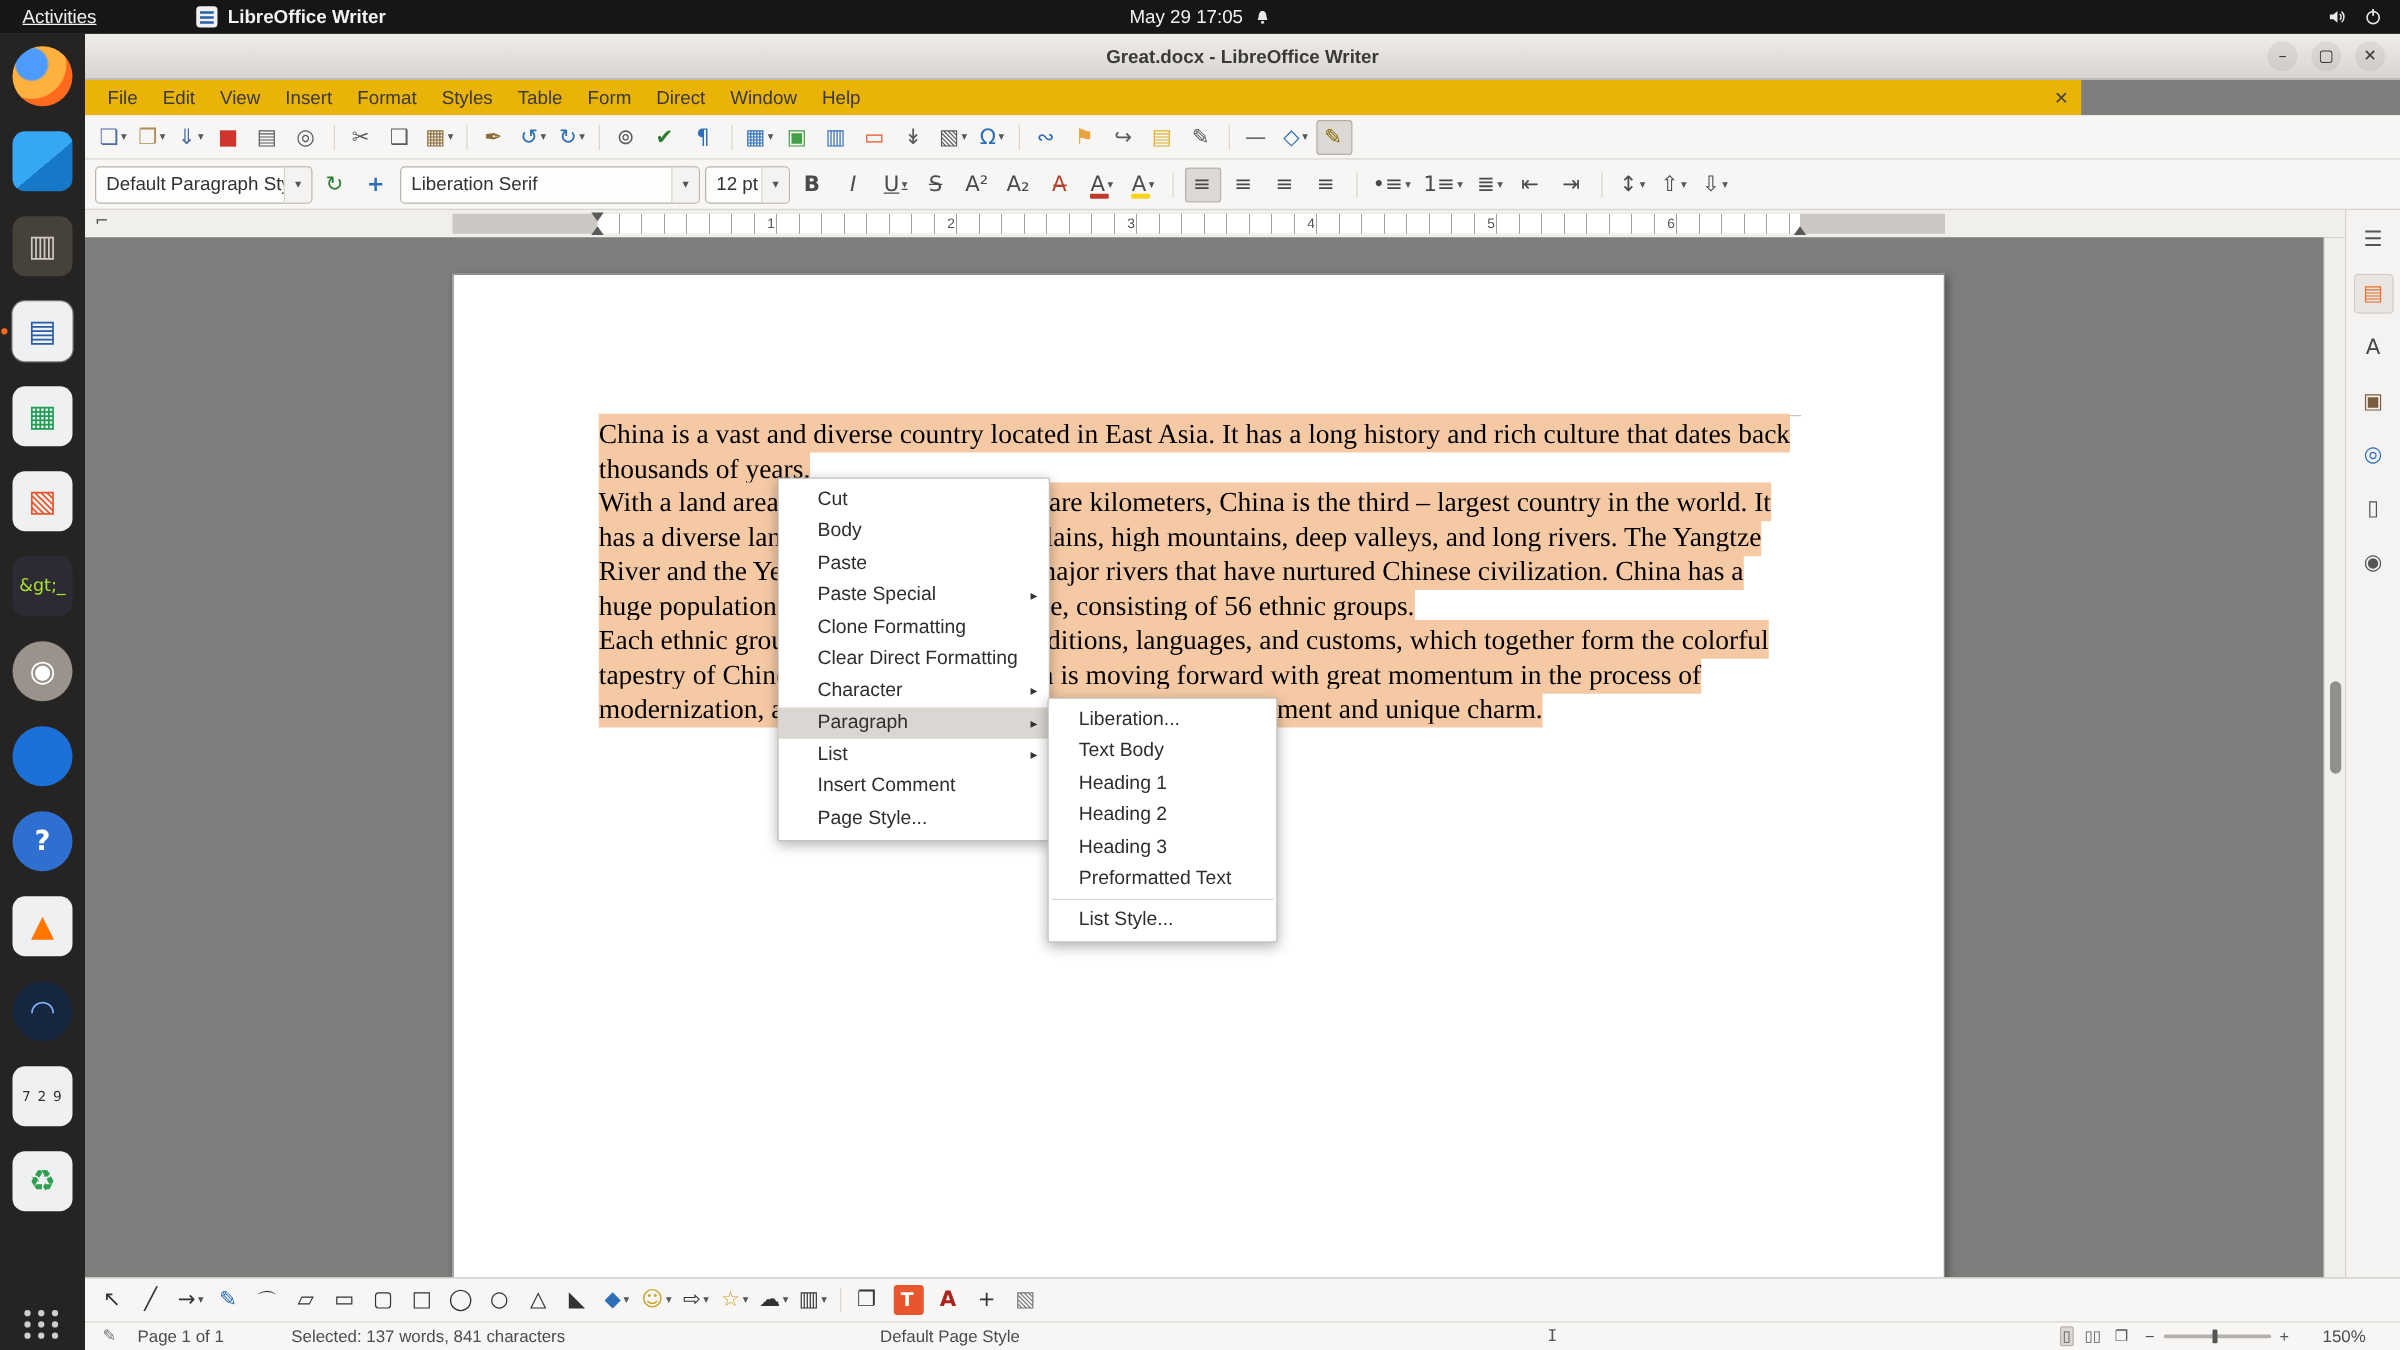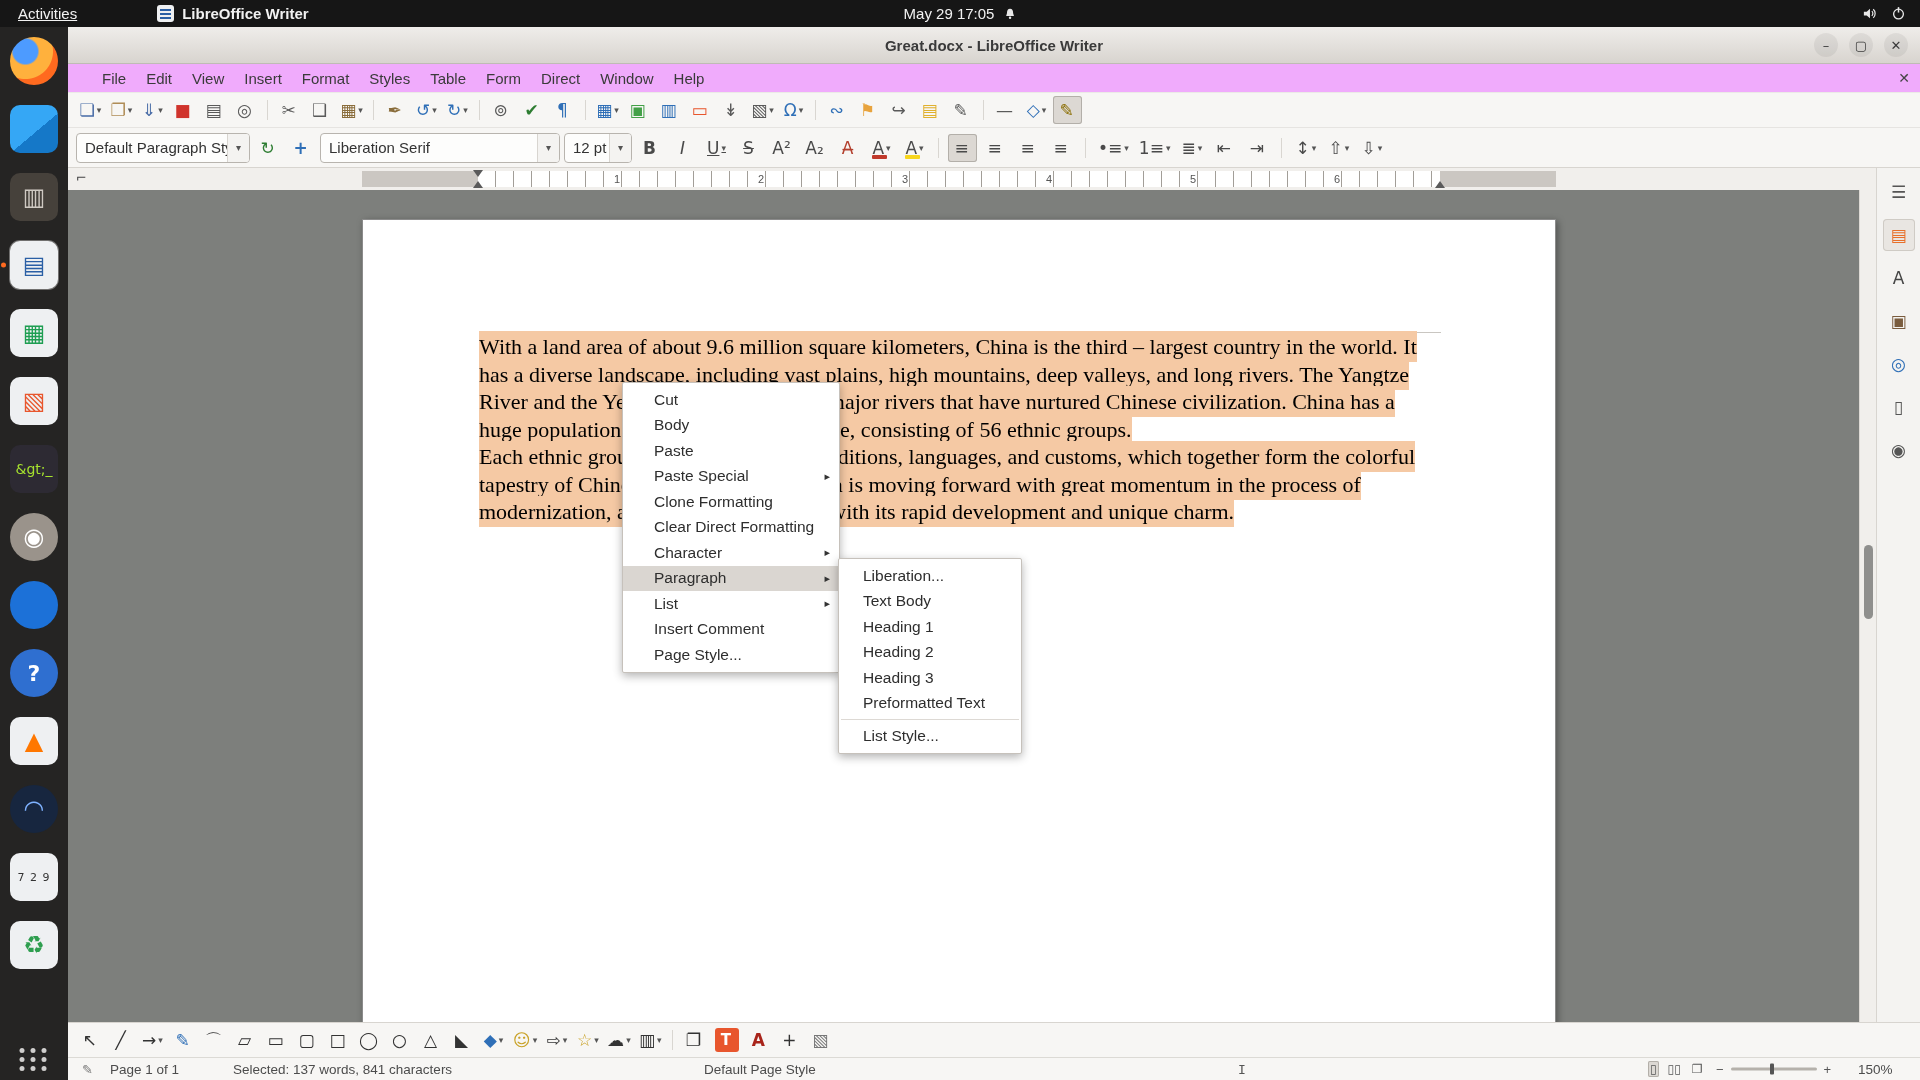--- a/index.html
+++ b/index.html
@@ -22,22 +22,22 @@
   
   #titlebar{position:absolute;left:68px;top:27px;width:1852px;height:37px;
     background:linear-gradient(#efedea,#d8d4cf);border-bottom:1px solid #bfbbb5;
     display:flex;align-items:center;justify-content:center;}
   #window-title{font-weight:bold;font-size:15px;color:#3a3a3a;}
   #window-buttons{position:absolute;right:12px;top:0;height:100%;display:flex;align-items:center;gap:11px;}
   .win-btn{width:24px;height:24px;border-radius:50%;display:flex;align-items:center;justify-content:center;
     font-size:13px;color:#3a3a3a;background:rgba(0,0,0,0.06);}
 
   
-  #menubar{position:absolute;left:68px;top:64px;width:1852px;height:28px;background:#f0abfc;
-    display:flex;align-items:center;font-size:15px;color:#3a3a3a;padding-left:24px;}
+  #menubar{position:absolute;left:68px;top:64px;width:1597px;height:28px;background:#eab308;
+    display:flex;align-items:center;font-size:15px;color:#3a3a3a;padding-left:8px;}
   .menu-item{padding:3px 10px;border-radius:3px;}
   #close-doc{position:absolute;right:10px;font-size:14px;color:#444;}
 
   
   #toolbar-std{position:absolute;left:68px;top:92px;width:1852px;height:35px;background:#f7f6f4;
     border-top:1px solid #eceae7;display:flex;align-items:center;padding-left:8px;gap:2px;}
   #toolbar-fmt{position:absolute;left:68px;top:127px;width:1852px;height:41px;background:#f7f6f4;
     border-top:1px solid #e6e4e1;border-bottom:1px solid #d8d5d0;display:flex;align-items:center;padding-left:8px;gap:4px;}
   .tb-item{height:28px;min-width:29px;display:flex;align-items:center;justify-content:center;border-radius:3px;
     font-size:17px;color:#4a4a4a;position:relative;padding:0 3px;font-family:"DejaVu Sans",sans-serif;}
@@ -520,20 +520,21 @@
   </div>
   <i class="marker" id="m-first"></i>
   <i class="marker" id="m-left"></i>
   <i class="marker" id="m-right"></i>
 </div>
 
 <div id="main">
   <div id="page">
     <div id="boundary-line"></div>
     <div id="doc-text">
+      <p><span class="sel">China is a vast and diverse country located in East Asia. It has a long history and rich culture that dates back thousands of years.</span></p>
         <p><span class="sel">With a land area of about 9.6 million square kilometers, China is the third – largest country in the world. It has a diverse landscape, including vast plains, high mountains, deep valleys, and long rivers. The Yangtze River and the Yellow River are the two major rivers that have nurtured Chinese civilization. China has a huge population of over 1.4 billion people, consisting of 56 ethnic groups.</span></p>
         <p><span class="sel">Each ethnic group has its own unique traditions, languages, and customs, which together form the colorful tapestry of Chinese culture. Today, China is moving forward with great momentum in the process of modernization, and it attracts the world with its rapid development and unique charm.</span></p>
     </div>
   </div>
 </div>
 
 <div id="v-scrollbar">
   <div id="v-thumb"></div>
 </div>
 

